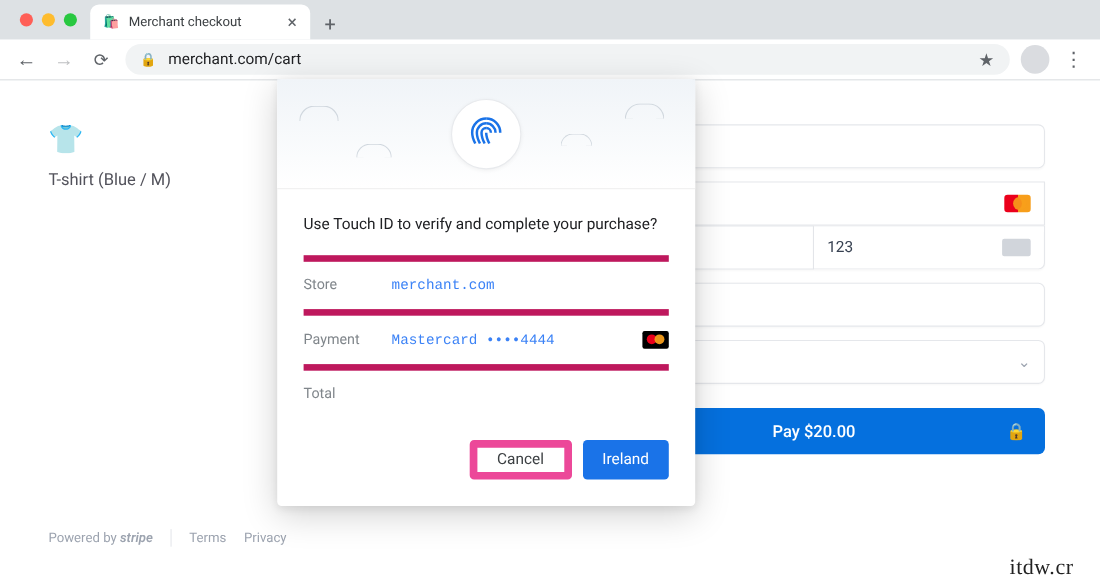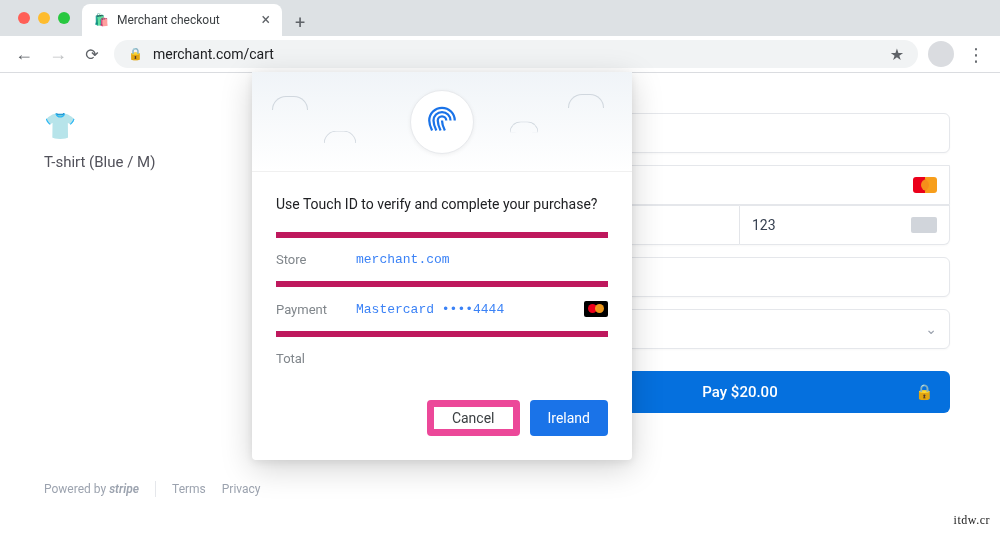--- a/index.html
+++ b/index.html
@@ -73,21 +73,21 @@
     .detail-icon { width: 24px; height: 16px; }
     .mc-mini { background: #000; border-radius: 2px; position: relative; }
     .mc-mini::before { content: ""; position: absolute; left: 4px; top: 3px; width: 9px; height: 9px; background: #eb001b; border-radius: 50%; }
     .mc-mini::after { content: ""; position: absolute; right: 4px; top: 3px; width: 9px; height: 9px; background: #f79e1b; border-radius: 50%; opacity: 0.95; }
     
     .dialog-actions { display: flex; justify-content: flex-end; gap: 10px; margin-top: 20px; }
     .btn { height: 36px; padding: 0 18px; border-radius: 4px; font-size: 14px; display: flex; align-items: center; }
     .btn-cancel { border: 7px solid #ec4899; color: #3c4043; background: #fff; }
     .btn-verify { background: #1a73e8; color: #fff; }
     
-    .watermark { position: absolute; bottom: 6px; right: 10px; font-size: 12px; color: #222; font-family: Georgia, serif; letter-spacing: 0.5px; }
+    .watermark { position: absolute; bottom: 6px; right: 24px; font-size: 20px; color: #222; font-family: Georgia, serif; letter-spacing: 0.5px; }
   </style>
 </head>
 <body>
 
 <div class="browser-chrome">
   <div class="tab-bar">
     <div class="window-controls">
       <div class="wc wc-r"></div>
       <div class="wc wc-y"></div>
       <div class="wc wc-g"></div>

